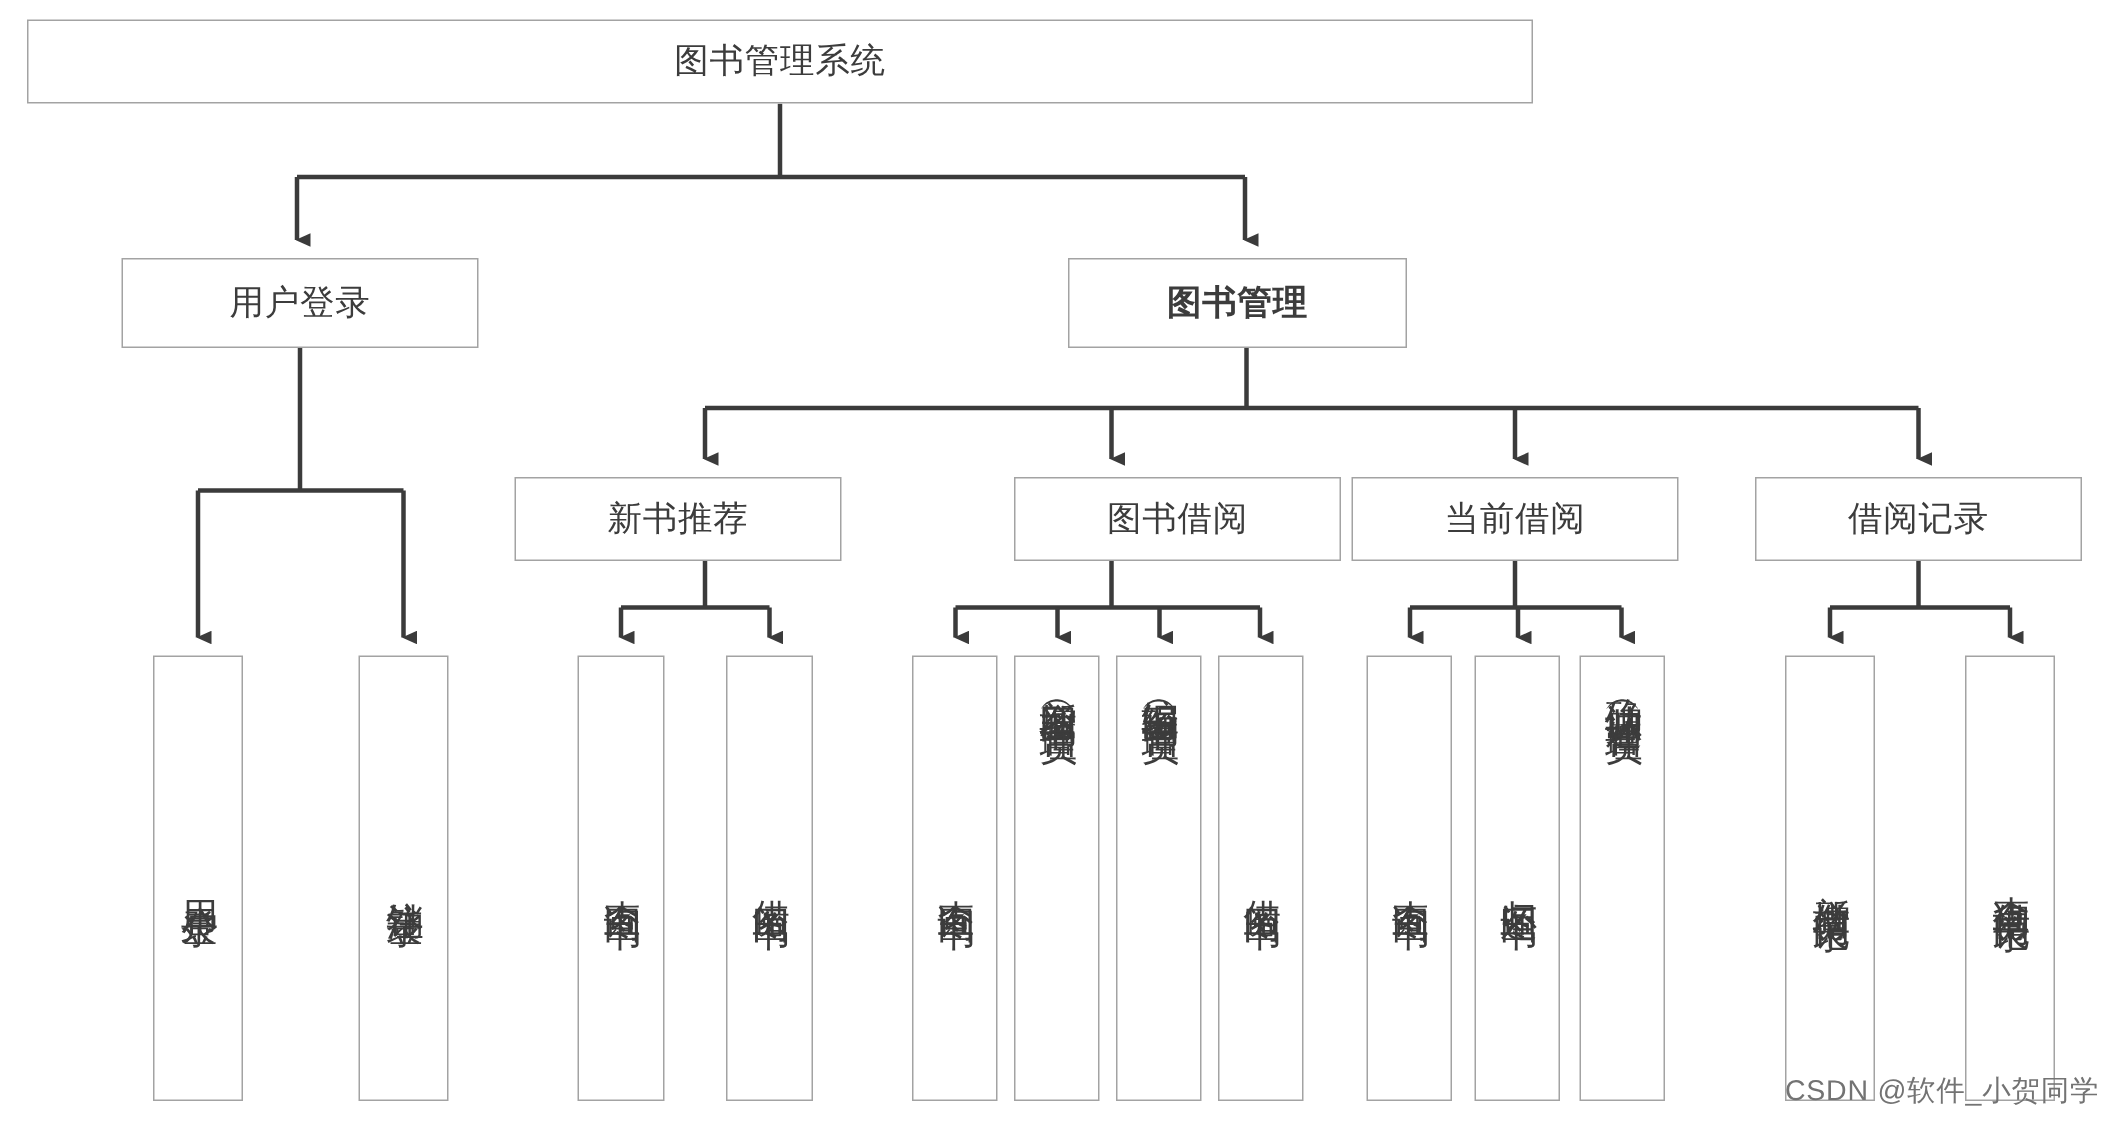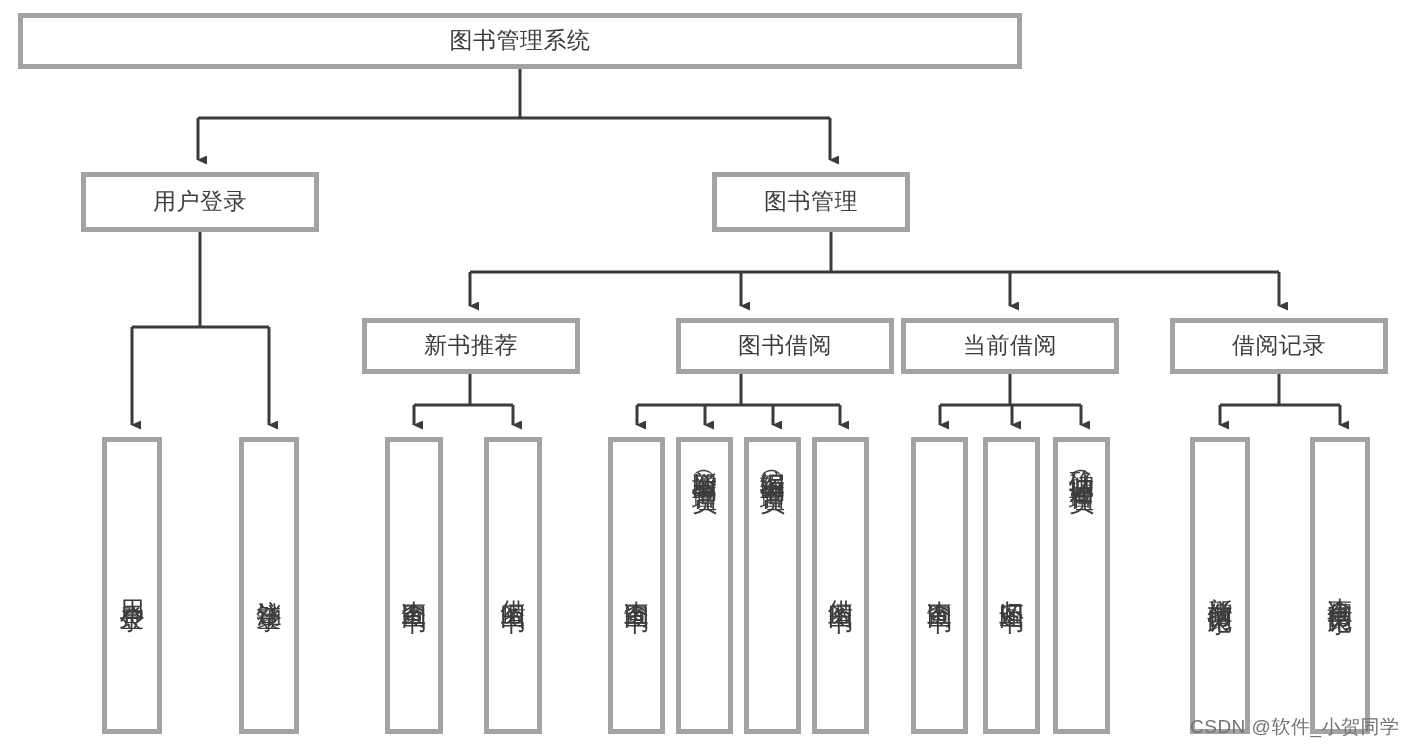--- a/index.html
+++ b/index.html
@@ -24,21 +24,21 @@
     left: 0;
     top: 0;
     width: 1405px;
     height: 747px;
     pointer-events: none;
   }
   .node {
     position: absolute;
     box-sizing: border-box;
     background: #ffffff;
-    border: 5px solid #a3a3a3;
+    border: 1px solid #a3a3a3;
     display: flex;
     align-items: center;
     justify-content: center;
     color: #3c3c3c;
   }
   .node .label {
     display: block;
     white-space: nowrap;
     line-height: 1.04;
     letter-spacing: 0.5px;
@@ -126,25 +126,25 @@
     </g>
   </svg>
 
   <div class="node horiz" style="left:18px; top:13px; width:1004px; height:56px;">
     <span class="label">图书管理系统</span>
   </div>
 
   <div class="node horiz" style="left:81px; top:172px; width:238px; height:60px;">
     <span class="label">用户登录</span>
   </div>
-  <div class="node horiz" style="left:712px; top:172px; width:198px; height:60px;">
+  <div class="node horiz" style="left:712px; top:172px; width:226px; height:60px;font-weight:bold;">
     <span class="label">图书管理</span>
   </div>
 
-  <div class="node horiz" style="left:362px; top:318px; width:218px; height:56px;">
+  <div class="node horiz" style="left:343px; top:318px; width:218px; height:56px;">
     <span class="label">新书推荐</span>
   </div>
   <div class="node horiz" style="left:632px; top:318px; width:218px; height:56px;margin-left:44px;">
     <span class="label">图书借阅</span>
   </div>
   <div class="node horiz" style="left:901px; top:318px; width:218px; height:56px;">
     <span class="label">当前借阅</span>
   </div>
   <div class="node horiz" style="left:1170px; top:318px; width:218px; height:56px;">
     <span class="label">借阅记录</span>

